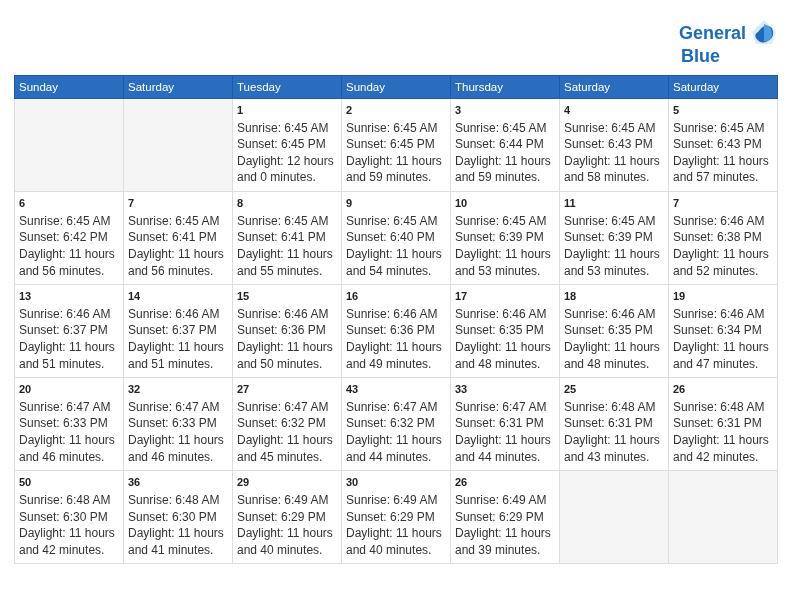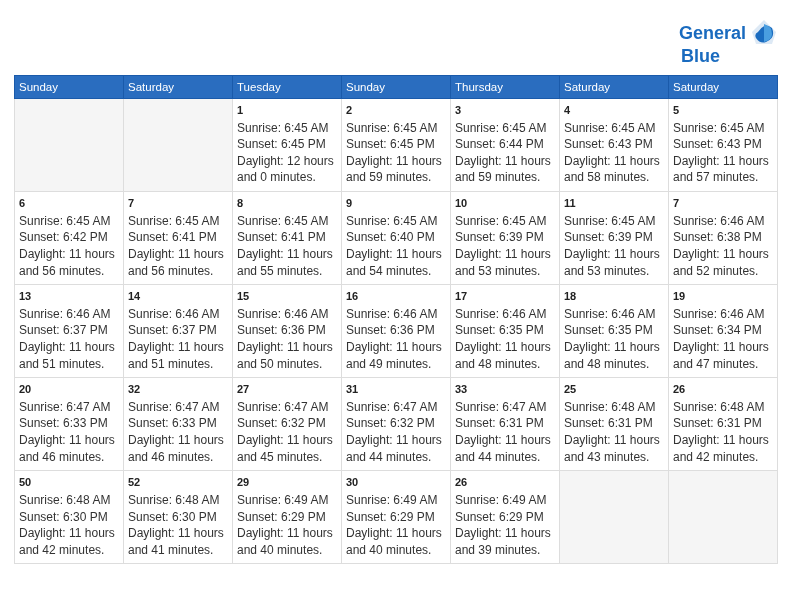--- a/index.html
+++ b/index.html
@@ -163,28 +163,28 @@
           <td><span class="day-num">15</span><span class="day-detail">Sunrise: 6:46 AM<br>Sunset: 6:36 PM<br>Daylight: 11 hours<br>and 50 minutes.</span></td>
           <td><span class="day-num">16</span><span class="day-detail">Sunrise: 6:46 AM<br>Sunset: 6:36 PM<br>Daylight: 11 hours<br>and 49 minutes.</span></td>
           <td><span class="day-num">17</span><span class="day-detail">Sunrise: 6:46 AM<br>Sunset: 6:35 PM<br>Daylight: 11 hours<br>and 48 minutes.</span></td>
           <td><span class="day-num">18</span><span class="day-detail">Sunrise: 6:46 AM<br>Sunset: 6:35 PM<br>Daylight: 11 hours<br>and 48 minutes.</span></td>
           <td><span class="day-num">19</span><span class="day-detail">Sunrise: 6:46 AM<br>Sunset: 6:34 PM<br>Daylight: 11 hours<br>and 47 minutes.</span></td>
         </tr>
         <tr>
           <td><span class="day-num">20</span><span class="day-detail">Sunrise: 6:47 AM<br>Sunset: 6:33 PM<br>Daylight: 11 hours<br>and 46 minutes.</span></td>
           <td><span class="day-num">32</span><span class="day-detail">Sunrise: 6:47 AM<br>Sunset: 6:33 PM<br>Daylight: 11 hours<br>and 46 minutes.</span></td>
           <td><span class="day-num">27</span><span class="day-detail">Sunrise: 6:47 AM<br>Sunset: 6:32 PM<br>Daylight: 11 hours<br>and 45 minutes.</span></td>
-          <td><span class="day-num">31</span><span class="day-detail">Sunrise: 6:47 AM<br>Sunset: 6:32 PM<br>Daylight: 11 hours<br>and 44 minutes.</span></td>
+          <td><span class="day-num">43</span><span class="day-detail">Sunrise: 6:47 AM<br>Sunset: 6:32 PM<br>Daylight: 11 hours<br>and 44 minutes.</span></td>
           <td><span class="day-num">33</span><span class="day-detail">Sunrise: 6:47 AM<br>Sunset: 6:31 PM<br>Daylight: 11 hours<br>and 44 minutes.</span></td>
           <td><span class="day-num">25</span><span class="day-detail">Sunrise: 6:48 AM<br>Sunset: 6:31 PM<br>Daylight: 11 hours<br>and 43 minutes.</span></td>
           <td><span class="day-num">26</span><span class="day-detail">Sunrise: 6:48 AM<br>Sunset: 6:31 PM<br>Daylight: 11 hours<br>and 42 minutes.</span></td>
         </tr>
         <tr>
           <td><span class="day-num">50</span><span class="day-detail">Sunrise: 6:48 AM<br>Sunset: 6:30 PM<br>Daylight: 11 hours<br>and 42 minutes.</span></td>
-          <td><span class="day-num">52</span><span class="day-detail">Sunrise: 6:48 AM<br>Sunset: 6:30 PM<br>Daylight: 11 hours<br>and 41 minutes.</span></td>
+          <td><span class="day-num">36</span><span class="day-detail">Sunrise: 6:48 AM<br>Sunset: 6:30 PM<br>Daylight: 11 hours<br>and 41 minutes.</span></td>
           <td><span class="day-num">29</span><span class="day-detail">Sunrise: 6:49 AM<br>Sunset: 6:29 PM<br>Daylight: 11 hours<br>and 40 minutes.</span></td>
           <td><span class="day-num">30</span><span class="day-detail">Sunrise: 6:49 AM<br>Sunset: 6:29 PM<br>Daylight: 11 hours<br>and 40 minutes.</span></td>
           <td><span class="day-num">26</span><span class="day-detail">Sunrise: 6:49 AM<br>Sunset: 6:29 PM<br>Daylight: 11 hours<br>and 39 minutes.</span></td>
           <td class="empty"></td>
           <td class="empty"></td>
         </tr>
       </tbody>
   </table>
 </div>
 

